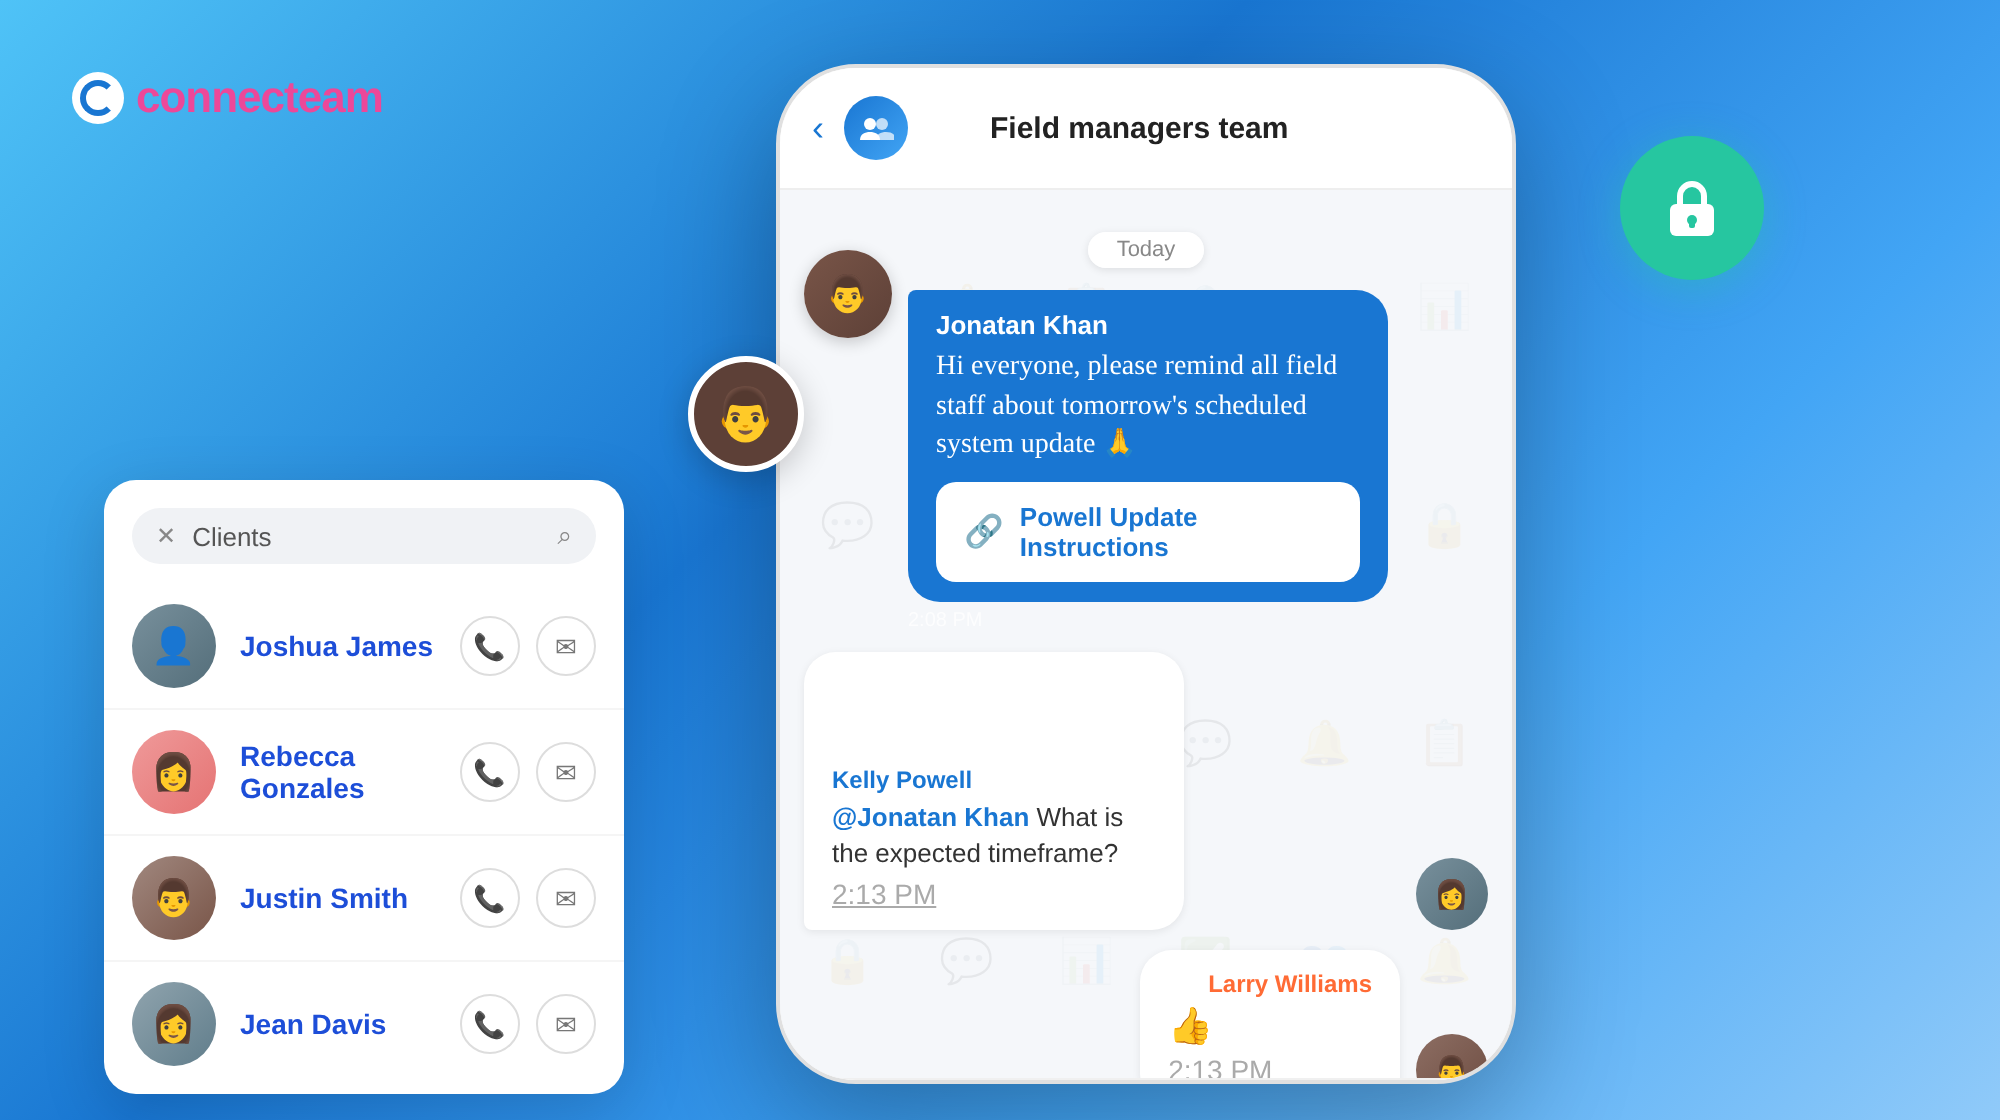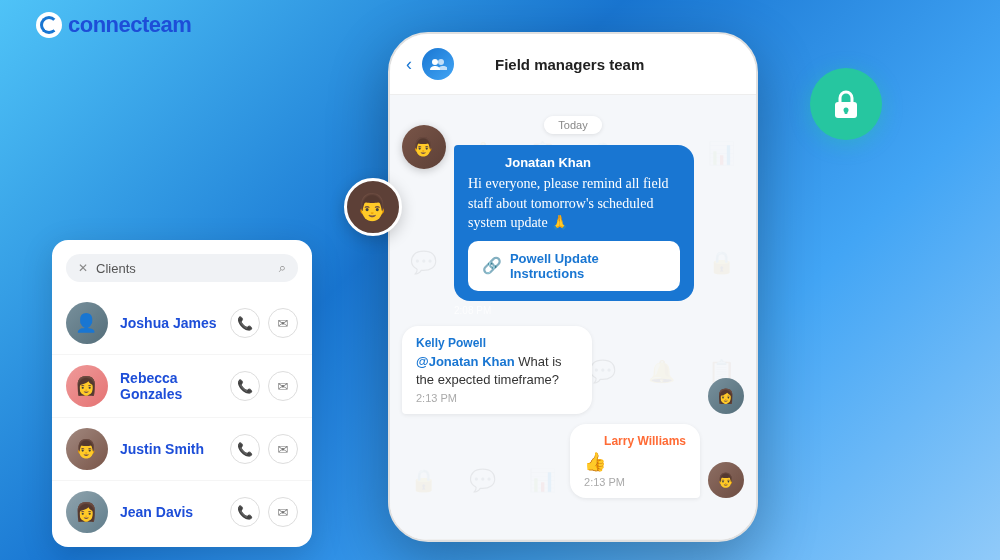--- a/index.html
+++ b/index.html
@@ -9,23 +9,23 @@
       height: 560px;
       overflow: hidden;
       font-family: -apple-system, BlinkMacSystemFont, 'Segoe UI', sans-serif;
       background: linear-gradient(135deg, #4fc3f7 0%, #1976d2 40%, #42a5f5 70%, #90caf9 100%);
       position: relative;
     }
 
     
     .logo {
       position: absolute;
-      top: 12px;
+      top: 36px;
       left: 36px;
-      color: #1d4ed8;
+      color: #ec4899;
       font-size: 22px;
       font-weight: 700;
       letter-spacing: -0.5px;
       display: flex;
       align-items: center;
       gap: 2px;
     }
     .logo-icon {
       width: 26px;
       height: 26px;
@@ -257,21 +257,20 @@
       background: #1976d2;
       border-radius: 4px 16px 16px 16px;
       padding: 10px 14px;
       max-width: 240px;
     }
     .msg-sender-name {
       font-size: 13px;
       font-weight: 700;
       color: white;
       margin-bottom: 4px;
-      margin-left: 37px;
     }
     .msg-text {
       font-size: 14px;
       color: white;
       line-height: 1.4;
       font-family: Liberation Serif, serif;
     }
 
     .link-card {
       background: white;
@@ -312,30 +311,32 @@
       border-radius: 16px 16px 16px 4px;
       padding: 10px 14px;
       max-width: 190px;
       box-shadow: 0 1px 4px rgba(0,0,0,0.08);
     }
     .msg-kelly-name {
       font-size: 12px;
       font-weight: 700;
       color: #1976d2;
       margin-bottom: 3px;
+      margin-top: 47px;
     }
     .msg-kelly-text {
       font-size: 13px;
       color: #333;
       line-height: 1.4;
     }
     .msg-time-dark {
-      font-size: 11px;
+      font-size: 14px;
       color: #aaa;
       margin-top: 3px;
+      text-decoration: underline;
     }
     .kelly-avatar {
       width: 36px;
       height: 36px;
       border-radius: 50%;
       background: linear-gradient(135deg, #78909c, #546e7a);
       flex-shrink: 0;
       align-self: flex-end;
       display: flex;
       align-items: center;

